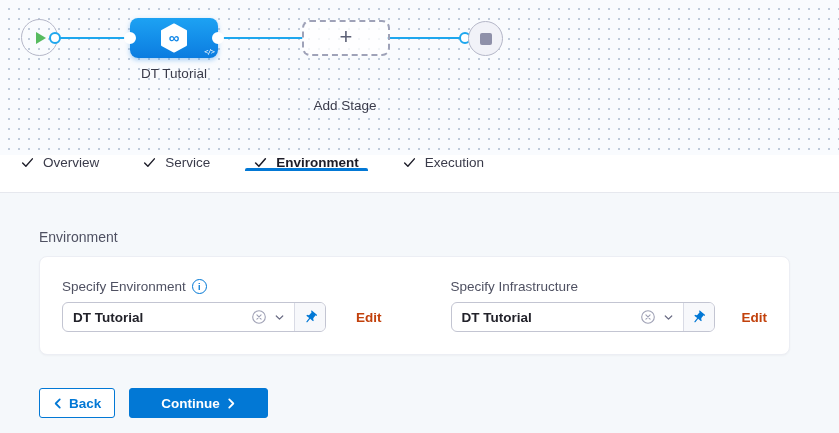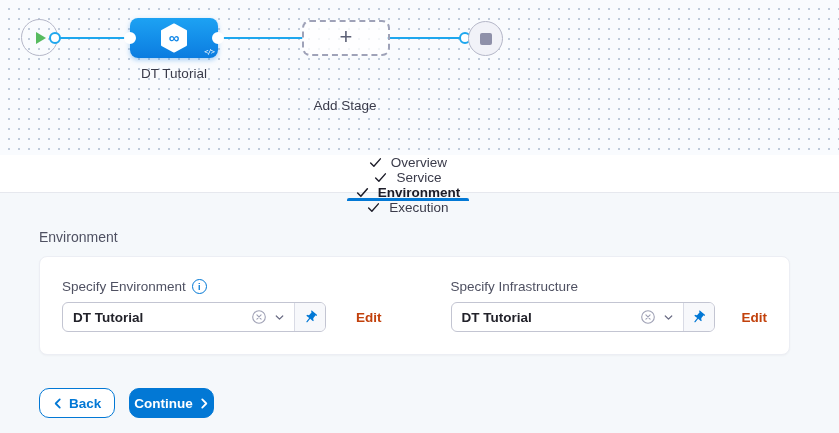--- a/index.html
+++ b/index.html
@@ -46,21 +46,21 @@
   .plus-glyph{font-size:22px;font-weight:300;color:#5c6076;line-height:1;margin-top:-2px;}
   .end-node{
     position:absolute;left:468px;top:21px;width:33px;height:33px;border-radius:50%;
     border:1px solid #b5b7c8;background:#f1f2f8;
     display:flex;align-items:center;justify-content:center;
   }
   .stop-icon{width:12px;height:12px;background:#8e90a9;border-radius:2px;}
   
   .tabbar{
     height:38px;background:#fff;border-bottom:1px solid #e6e8ee;
-    display:flex;align-items:center;padding-left:21px;box-sizing:border-box;flex-direction:column;
+    display:flex;align-items:flex-start;padding-left:21px;box-sizing:border-box;
   }
   .tab{display:flex;align-items:center;gap:9px;margin-right:44px;position:relative;font-size:13.5px;color:#3a3b4a;cursor:pointer;white-space:nowrap;}
   .tab.active{font-weight:700;color:#1c1c28;}
   .tab.active::after{content:"";position:absolute;left:-9px;right:-9px;bottom:-1px;height:3px;background:#0278d5;border-radius:2px 2px 0 0;}
   .check-icon{display:flex;}
   
   .content{padding:36px 0 0 39px;}
   .section-title{font-size:14px;color:#4f5162;margin-bottom:11px;}
   .card{
     width:751px;box-sizing:border-box;background:#fff;
@@ -80,25 +80,25 @@
   .input-group{display:flex;align-items:stretch;border:1px solid #c3c5d2;border-radius:6px;overflow:hidden;height:30px;box-sizing:border-box;background:#fff;}
   .select-box{width:212px;display:flex;align-items:center;padding:0 9px 0 10px;gap:7px;cursor:pointer;}
   .select-value{flex:1;font-size:13.5px;font-weight:600;color:#22222a;white-space:nowrap;overflow:hidden;}
   .icon-btn{display:flex;align-items:center;cursor:pointer;}
   .pin-btn{width:31px;background:#f7f8fb;border:none;border-left:1px solid #d9dbe5;display:flex;align-items:center;justify-content:center;cursor:pointer;padding:0;}
   .edit-link{margin-left:30px;font-size:13.5px;font-weight:700;color:#c2410c;text-decoration:none;cursor:pointer;}
   .edit-link.second{margin-left:27px;}
   
   .footer{margin-top:33px;display:flex;gap:14px;}
   .btn{
-    height:30px;border-radius:10px;display:flex;align-items:center;gap:7px;
+    height:30px;border-radius:3px;display:flex;align-items:center;gap:7px;
     font-size:13.5px;font-weight:700;cursor:pointer;font-family:inherit;
   }
   .btn-back{background:#fff;border:1.5px solid #0278d5;color:#0278d5;padding:0 13px;}
-  .btn-continue{background:#0278d5;border:1.5px solid #0278d5;color:#fff;padding:0 4px;}
+  .btn-continue{background:#0278d5;border:1.5px solid #0278d5;color:#fff;padding:0 31px;}
 </style>
 </head>
 <body>
 
 <div class="canvas">
   <div class="edge edge1"></div>
   <div class="edge edge2"></div>
   <div class="edge edge3"></div>
 
   <div class="start-node">

